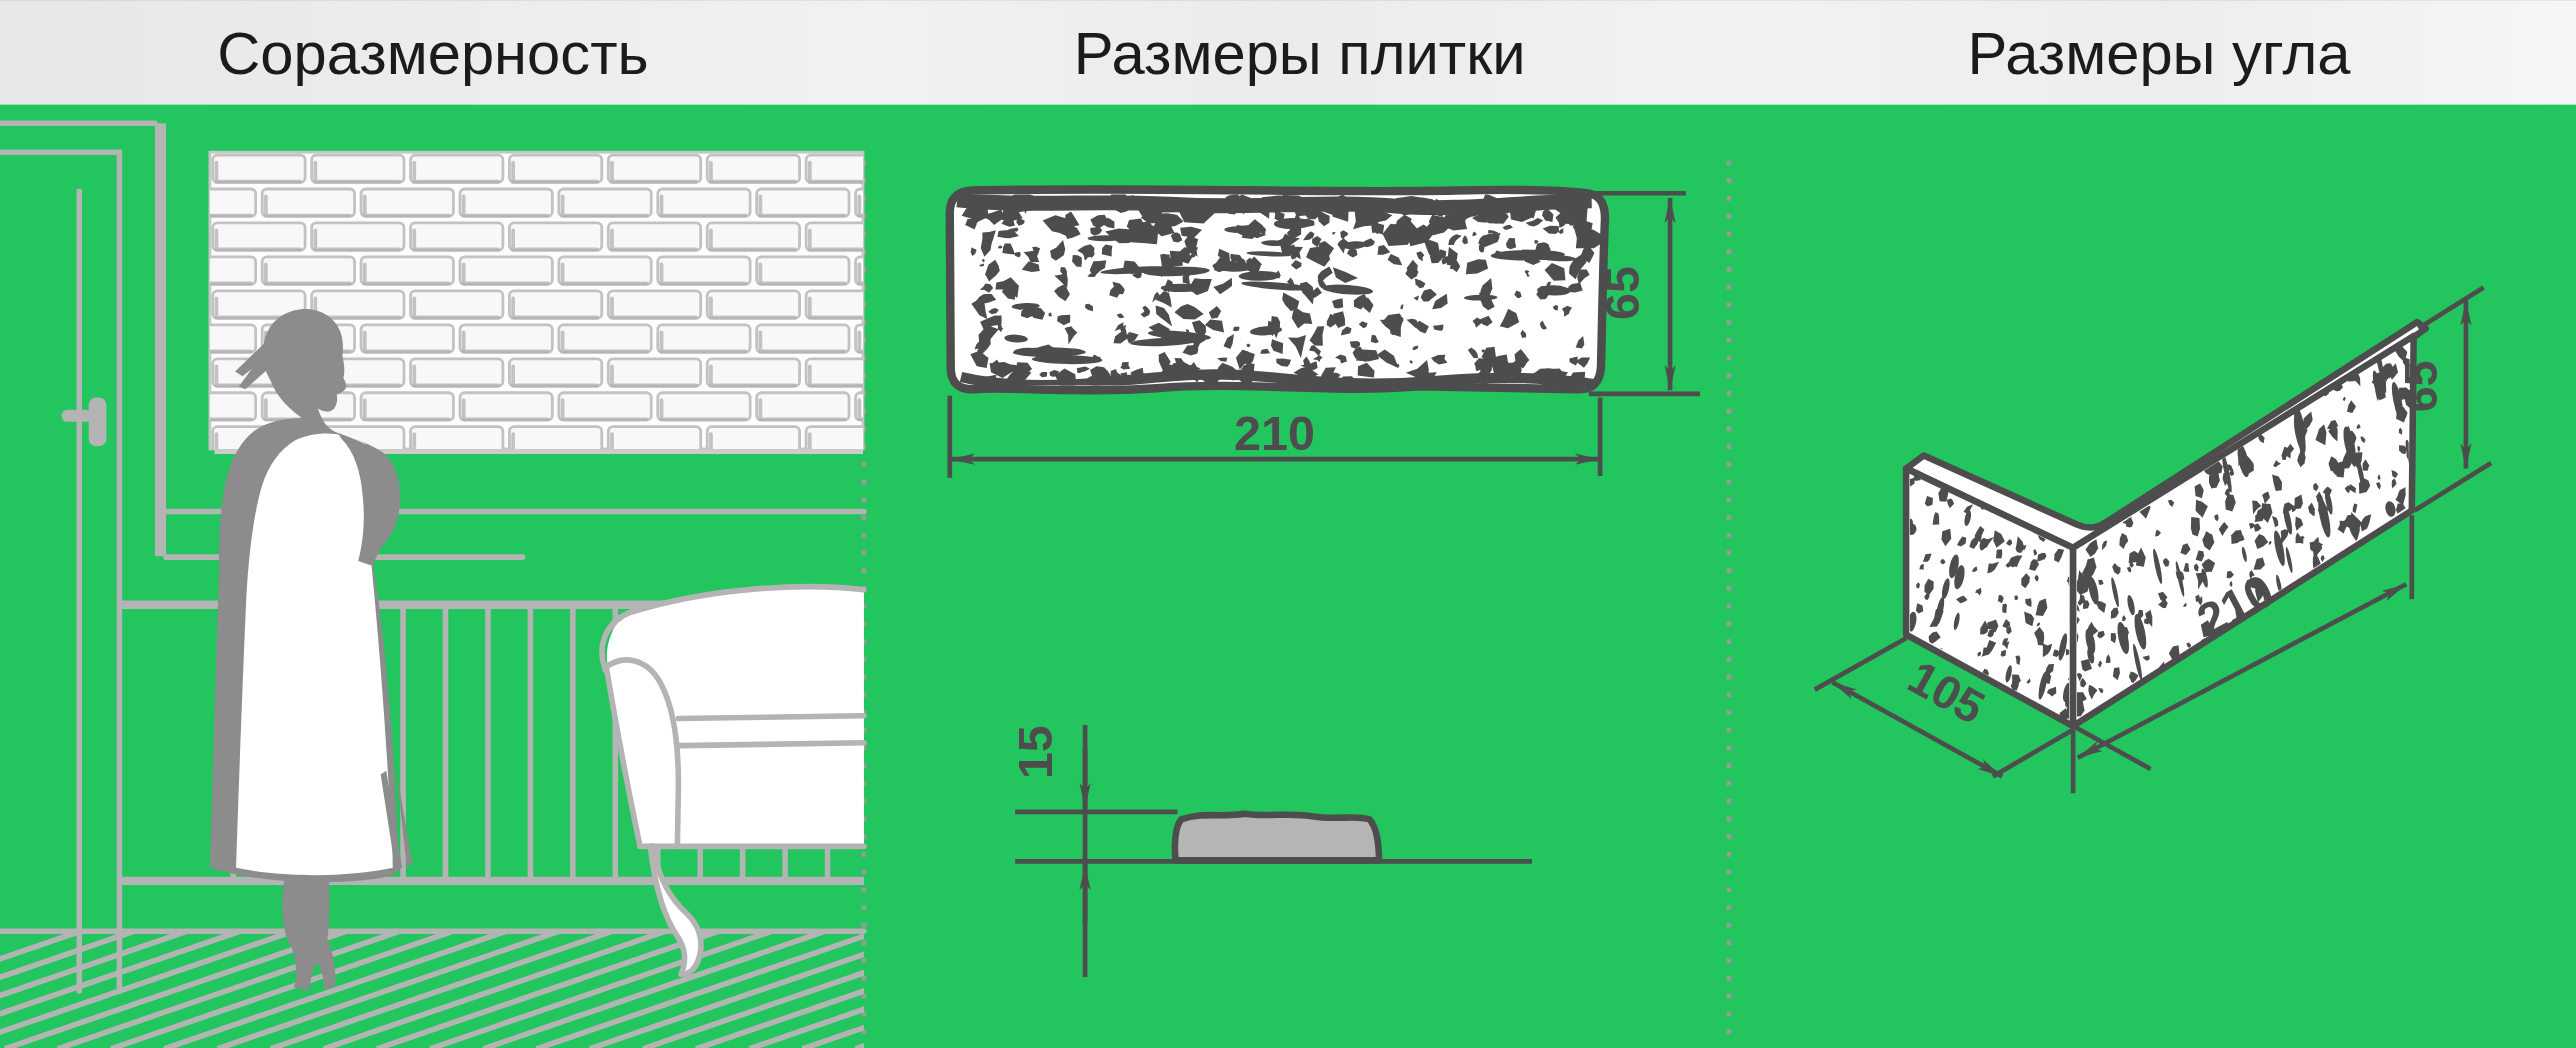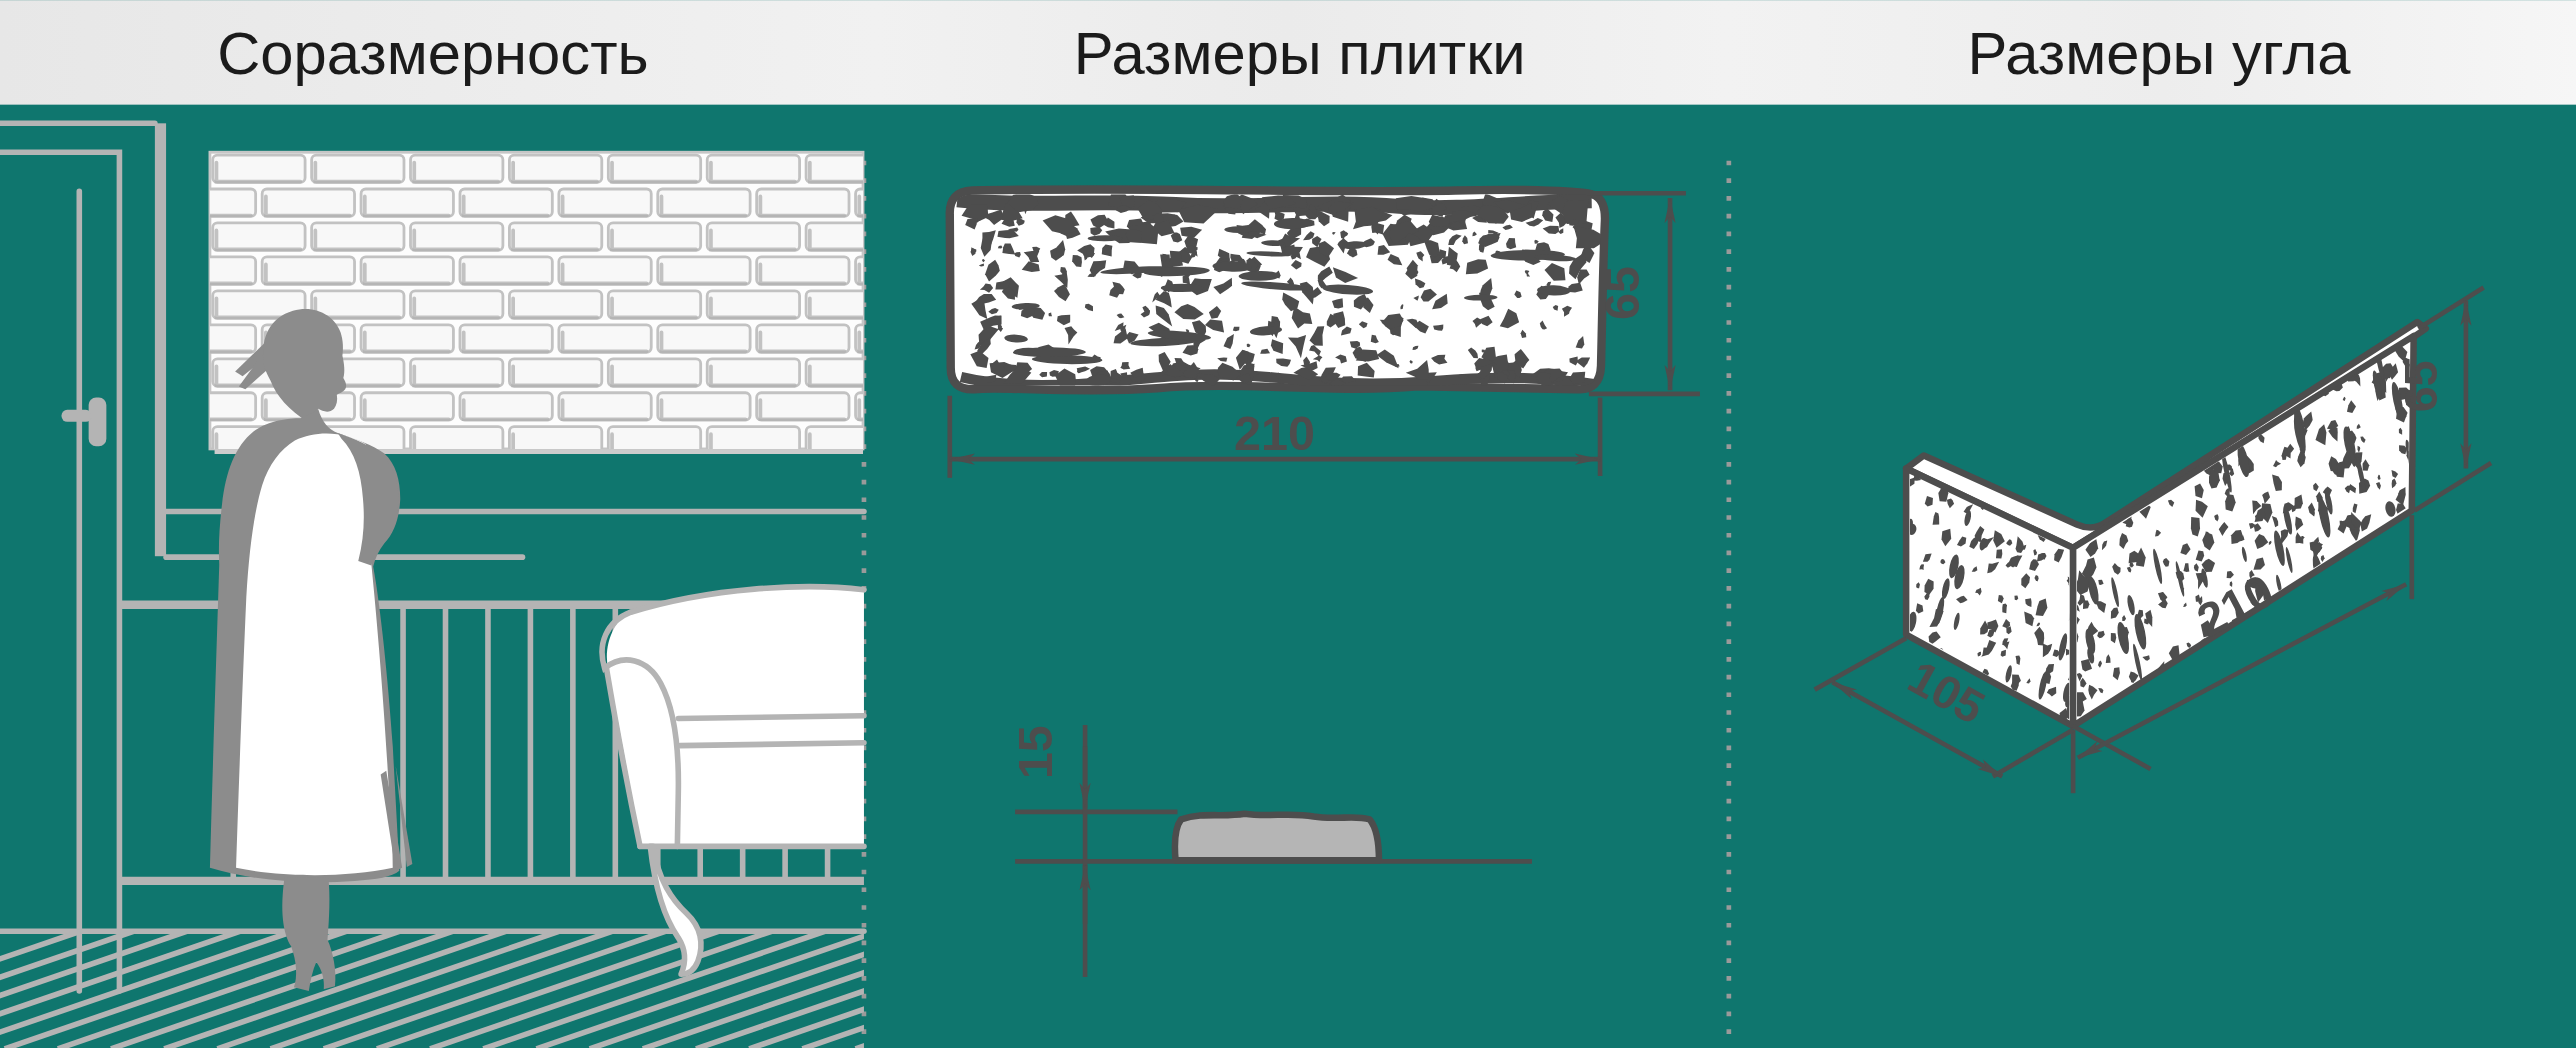--- a/index.html
+++ b/index.html
@@ -3,21 +3,21 @@
 <meta charset="utf-8">
 <style>
   :root{
     --dark:#4d4d4d;
     --scene:#b4b4b4;
     --sil:#8c8c8c;
     --dots:#9a9a9a;
     --sidefill:#b5b5b5;
   }
   html,body{margin:0;padding:0;background:#fff;}
-  .stage{width:2576px;height:1049px;position:relative;background:#0f766e;overflow:hidden;}
+  .stage{width:2576px;height:1049px;position:relative;background:#22c55e;overflow:hidden;}
   svg{display:block;}
   .hdr-title{font:400 64px "Liberation Sans",sans-serif;fill:#1b1b1b;}
   .dim-num{font:700 50px "Liberation Sans",sans-serif;fill:var(--dark);}
   .dim-num-mid{font:700 52px "Liberation Sans",sans-serif;fill:var(--dark);}
   .dimline{stroke:var(--dark);stroke-width:5;fill:none;}
   .outline-thick{stroke:var(--dark);stroke-width:9;fill:#fff;stroke-linejoin:round;}
   .outline-med{stroke:var(--dark);stroke-width:7;fill:#fff;stroke-linejoin:round;}
   .scene-line{stroke:var(--scene);stroke-width:6;fill:none;stroke-linecap:round;}
   .scene-line-thick{stroke:var(--scene);stroke-width:9;fill:none;}
   .scene-fill{fill:var(--scene);}

